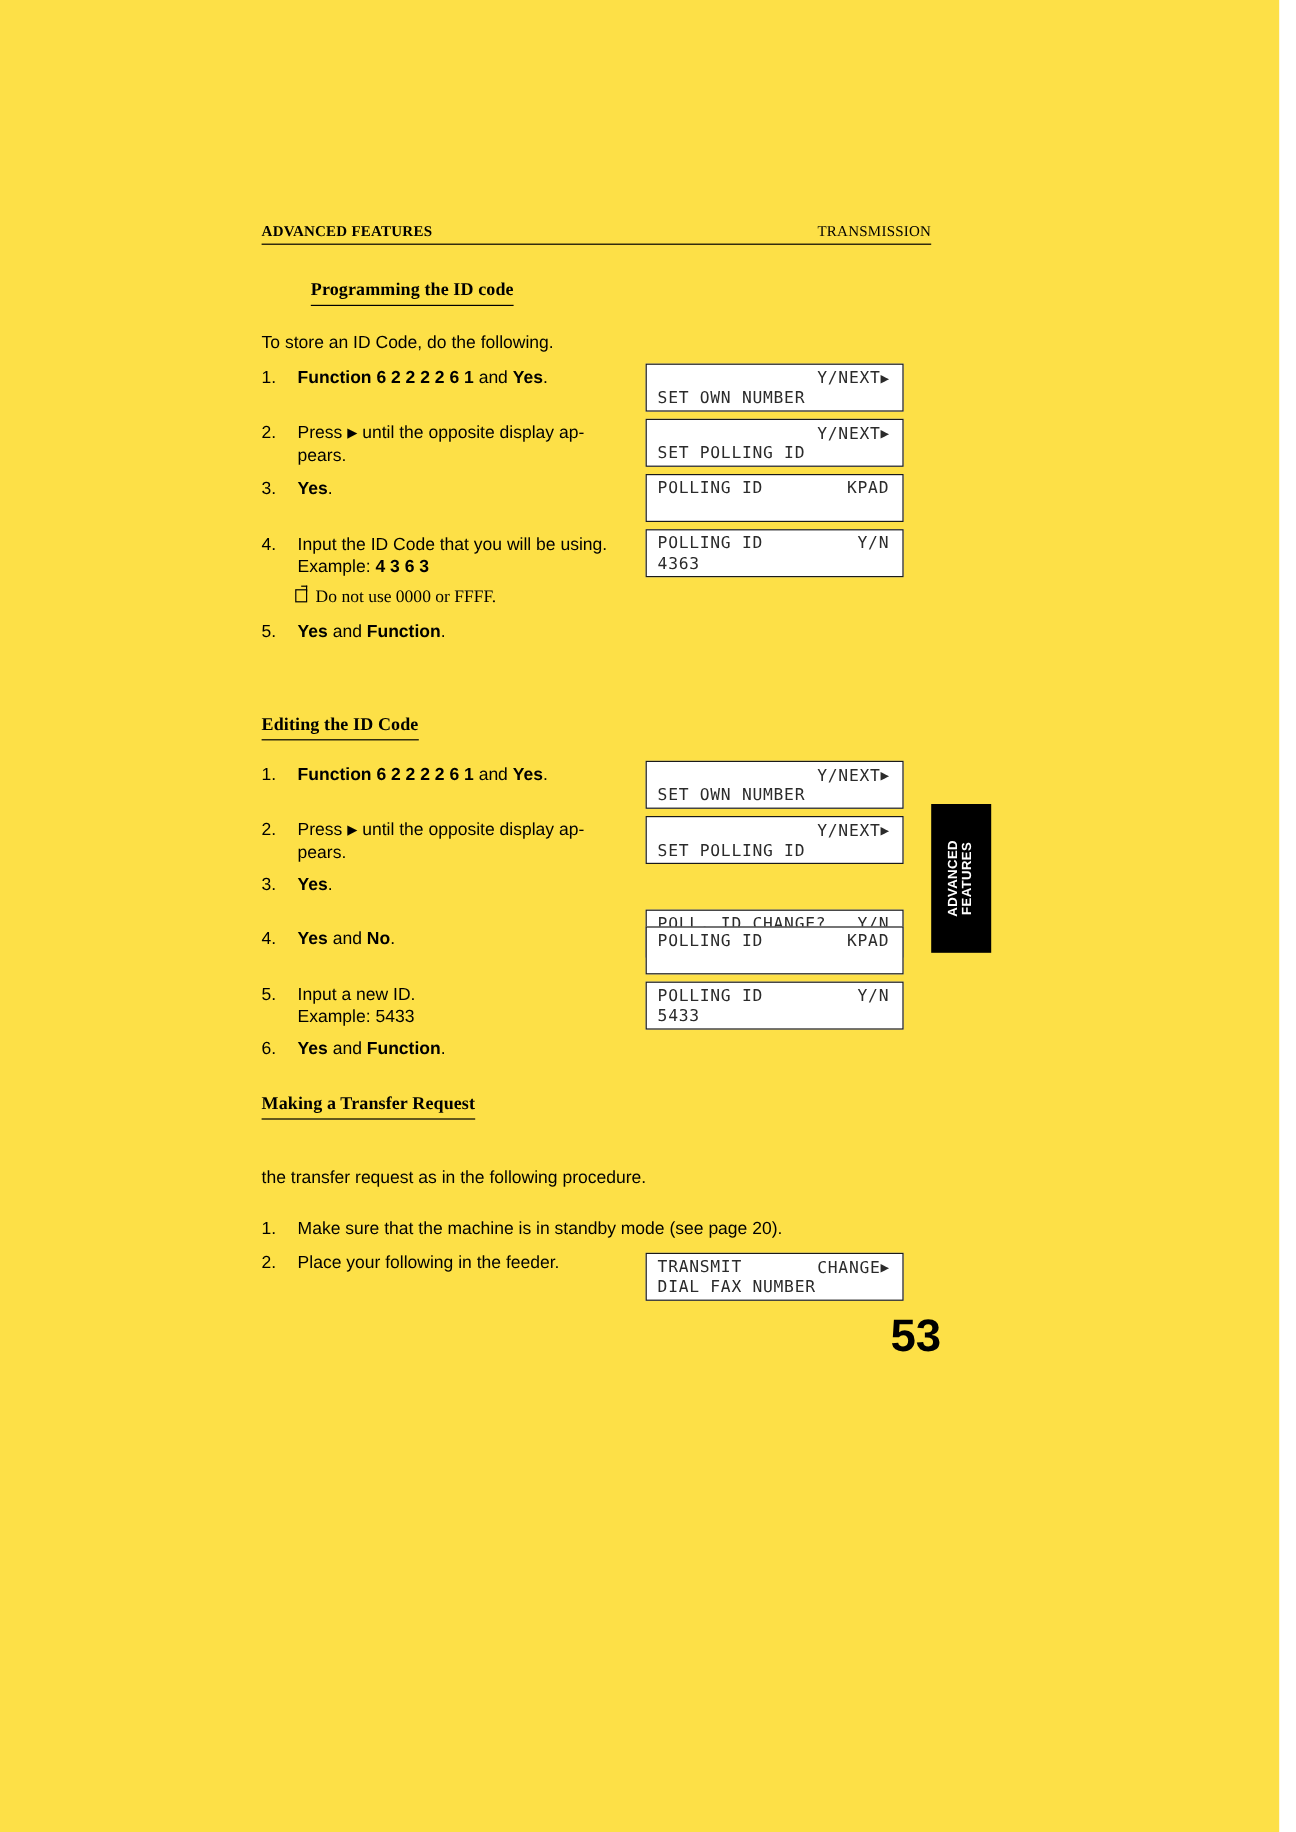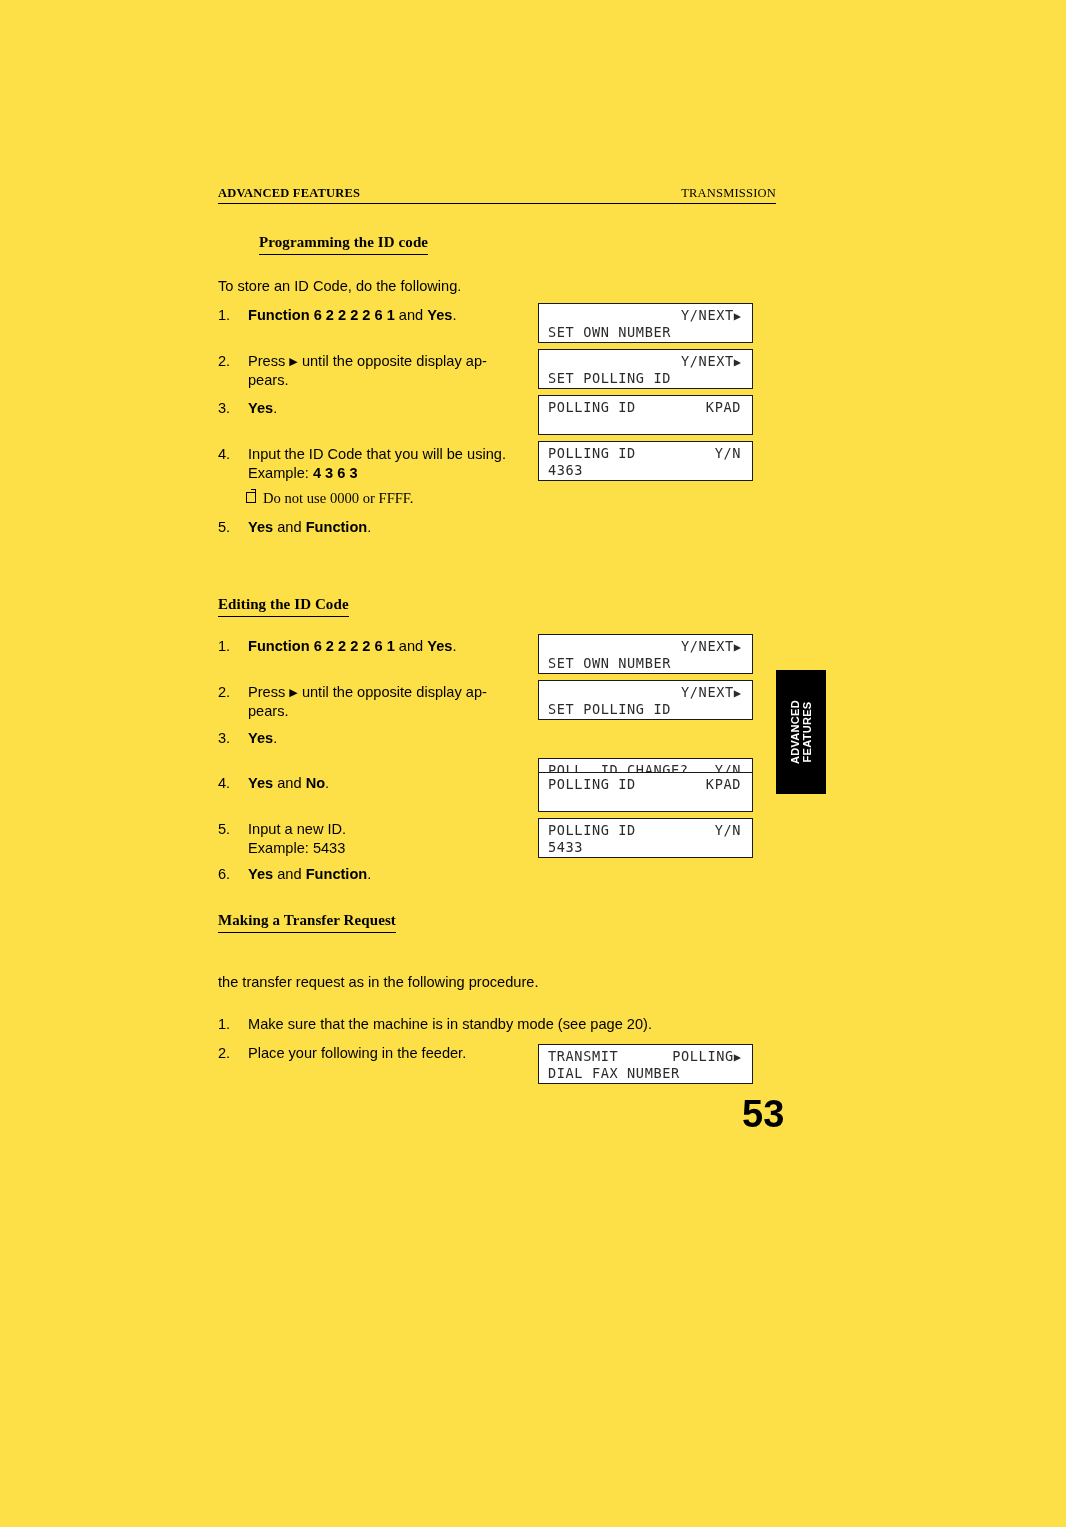--- a/index.html
+++ b/index.html
@@ -331,21 +331,21 @@
     <span class="num">1.</span>
     <span class="txt">Make sure that the machine is in standby mode (see page 20).</span>
   </div>
 
   <div class="step" style="left:218px; top:1044px; width:330px;">
     <span class="num">2.</span>
     <span class="txt">Place your following in the feeder.</span>
   </div>
 
   <div class="lcd" style="top:1044px;">
-    <div class="l1"><span>TRANSMIT</span><span class="right"><span>POLLING</span><span class="tri">▶</span></span></div>
+    <div class="l1"><span>TRANSMIT</span><span class="right"><span>CHANGE</span><span class="tri">▶</span></span></div>
     <div class="l2">DIAL FAX NUMBER</div>
   </div>
 
   <div id="side-tab">
     <div class="tab-text">
       <span>ADVANCED</span><br>
       <span>FEATURES</span>
     </div>
   </div>
 

